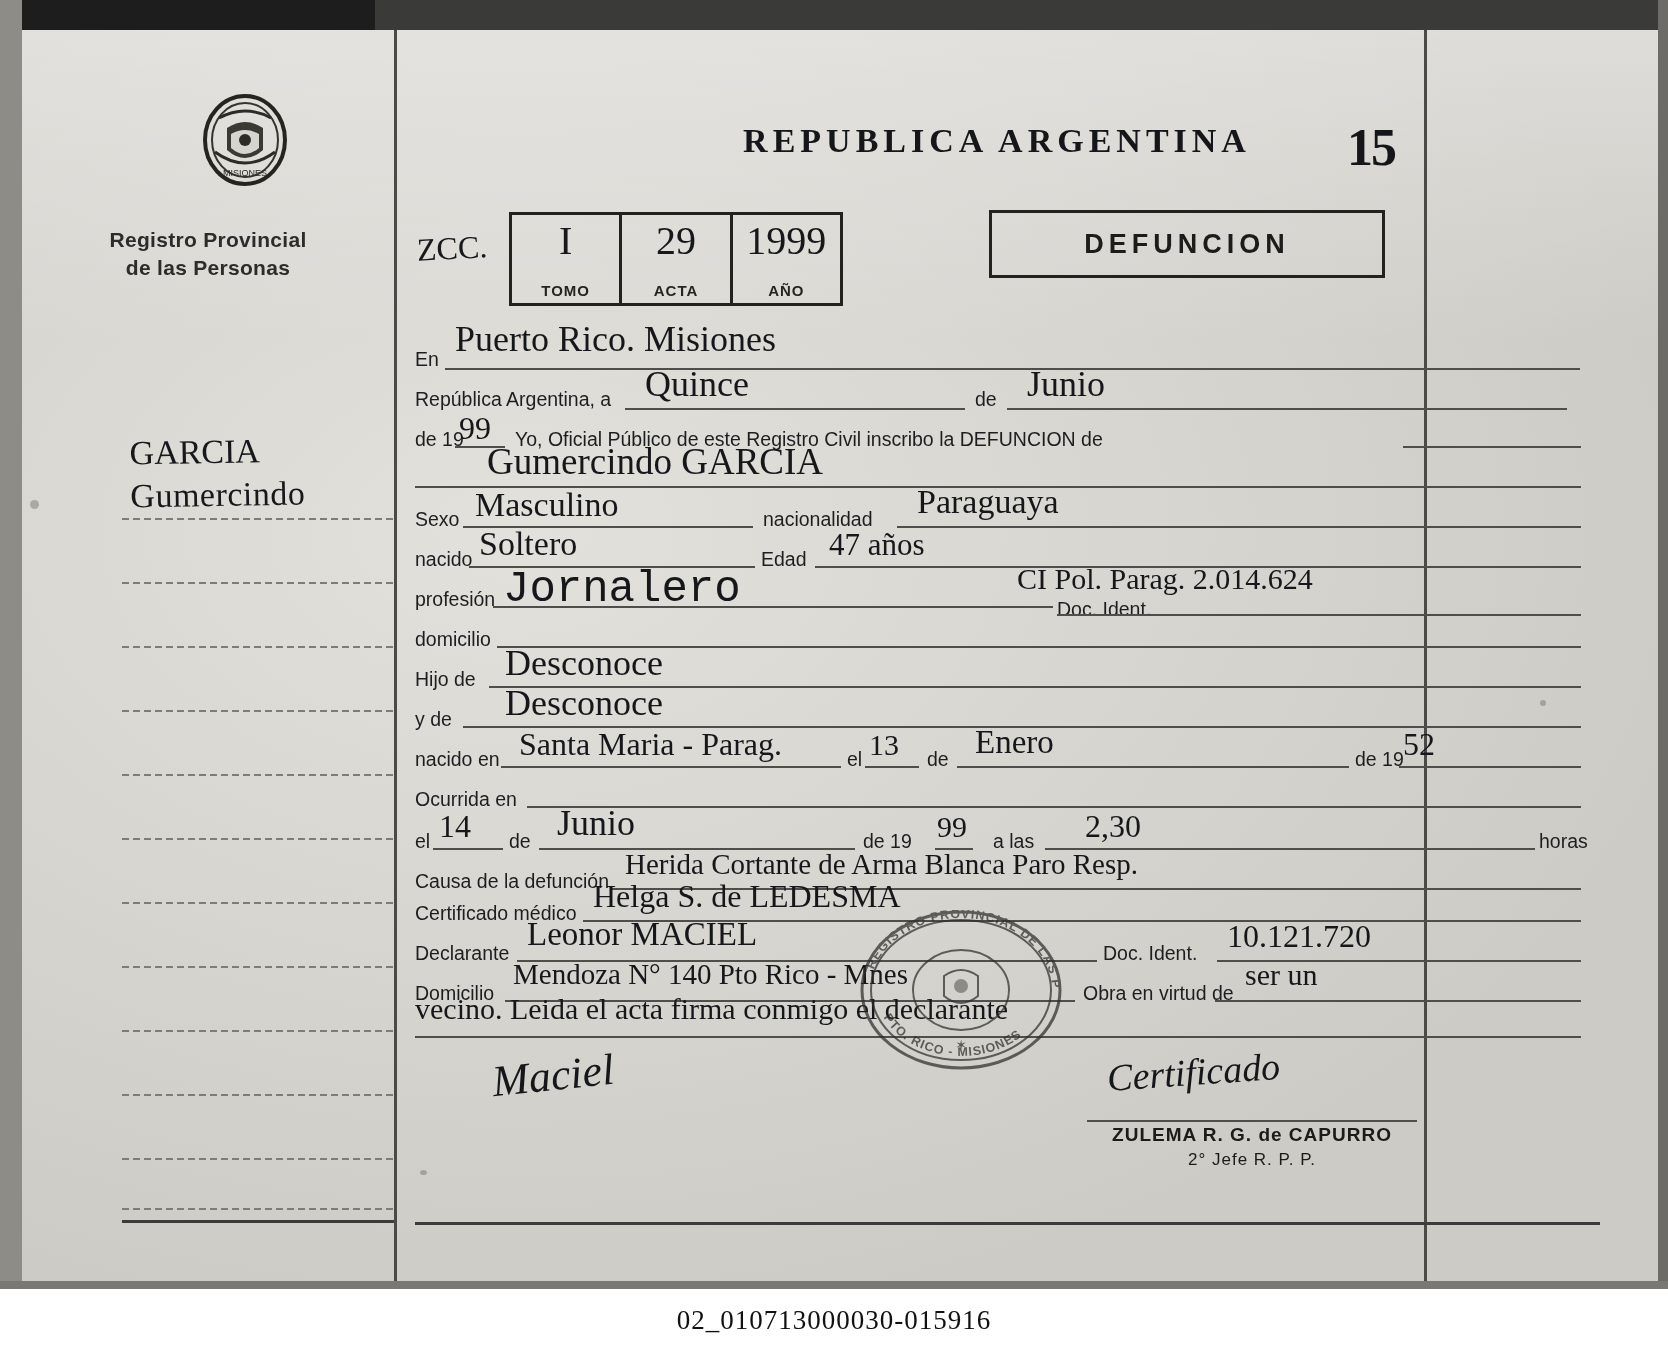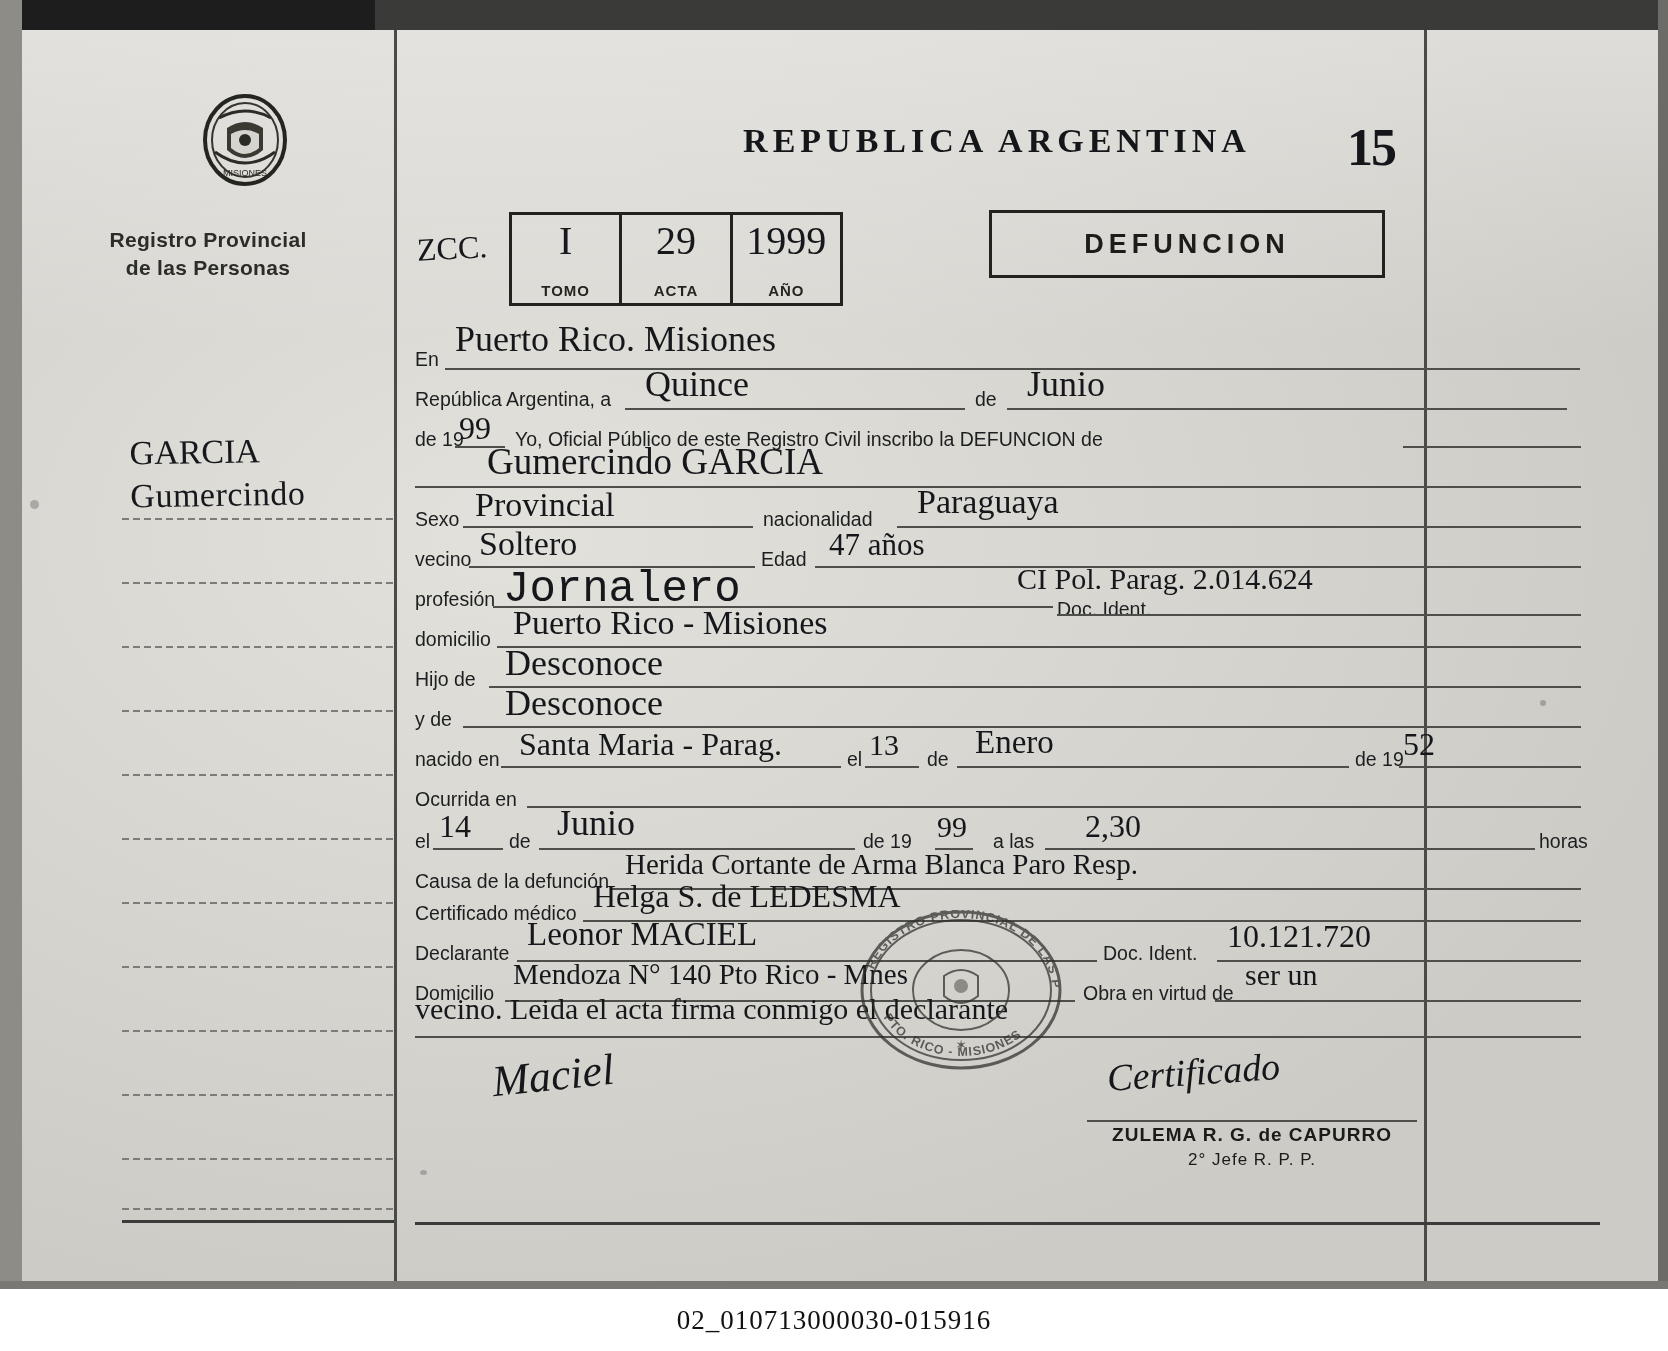--- a/index.html
+++ b/index.html
@@ -418,42 +418,41 @@
       <div class="rule" style="left:58px; top:416px; width:50px;"></div>
       <div class="hw" style="left:62px; top:380px; font-size:32px;">99</div>
       <div class="lbl" style="left:118px; top:398px;">Yo, Oficial Público de este Registro Civil inscribo la DEFUNCION de</div>
       <div class="rule" style="left:1006px; top:416px; width:178px;"></div>
 
       <div class="rule" style="left:18px; top:456px; width:1166px;"></div>
       <div class="hw" style="left:90px; top:410px; font-size:37px;">Gumercindo GARCIA</div>
 
       <div class="lbl" style="left:18px; top:478px;">Sexo</div>
       <div class="rule" style="left:66px; top:496px; width:290px;"></div>
-      <div class="hw" style="left:78px; top:456px; font-size:34px;">Provincial</div>
+      <div class="hw" style="left:78px; top:456px; font-size:34px;">Masculino</div>
       <div class="lbl" style="left:366px; top:478px;">nacionalidad</div>
       <div class="rule" style="left:500px; top:496px; width:684px;"></div>
       <div class="hw" style="left:520px; top:453px; font-size:34px;">Paraguaya</div>
 
-      <div class="lbl" style="left:18px; top:518px;">vecino</div>
+      <div class="lbl" style="left:18px; top:518px;">nacido</div>
       <div class="rule" style="left:72px; top:536px; width:286px;"></div>
       <div class="hw" style="left:82px; top:495px; font-size:34px;">Soltero</div>
       <div class="lbl" style="left:364px; top:518px;">Edad</div>
       <div class="rule" style="left:418px; top:536px; width:766px;"></div>
       <div class="hw" style="left:432px; top:497px; font-size:31px;">47 años</div>
 
       <div class="lbl" style="left:18px; top:558px;">profesión</div>
       <div class="rule" style="left:96px; top:576px; width:560px;"></div>
       <div class="hw" style="left:106px; top:534px; font-size:44px;font-family:Liberation Mono, monospace;">Jornalero</div>
       <div class="lbl" style="left:660px; top:568px;">Doc. Ident.</div>
       <div class="rule" style="left:660px; top:584px; width:524px;"></div>
       <div class="hw" style="left:620px; top:532px; font-size:30px;">CI Pol. Parag. 2.014.624</div>
 
       <div class="lbl" style="left:18px; top:598px;">domicilio</div>
       <div class="rule" style="left:100px; top:616px; width:1084px;"></div>
-      <div class="hw" style="left:116px; top:574px; font-size:34px;">Puerto Rico - Misiones</div>
 
       <div class="lbl" style="left:18px; top:638px;">Hijo de</div>
       <div class="rule" style="left:92px; top:656px; width:1092px;"></div>
       <div class="hw" style="left:108px; top:612px; font-size:36px;">Desconoce</div>
 
       <div class="lbl" style="left:18px; top:678px;">y de</div>
       <div class="rule" style="left:66px; top:696px; width:1118px;"></div>
       <div class="hw" style="left:108px; top:652px; font-size:36px;">Desconoce</div>
 
       <div class="lbl" style="left:18px; top:718px;">nacido en</div>

